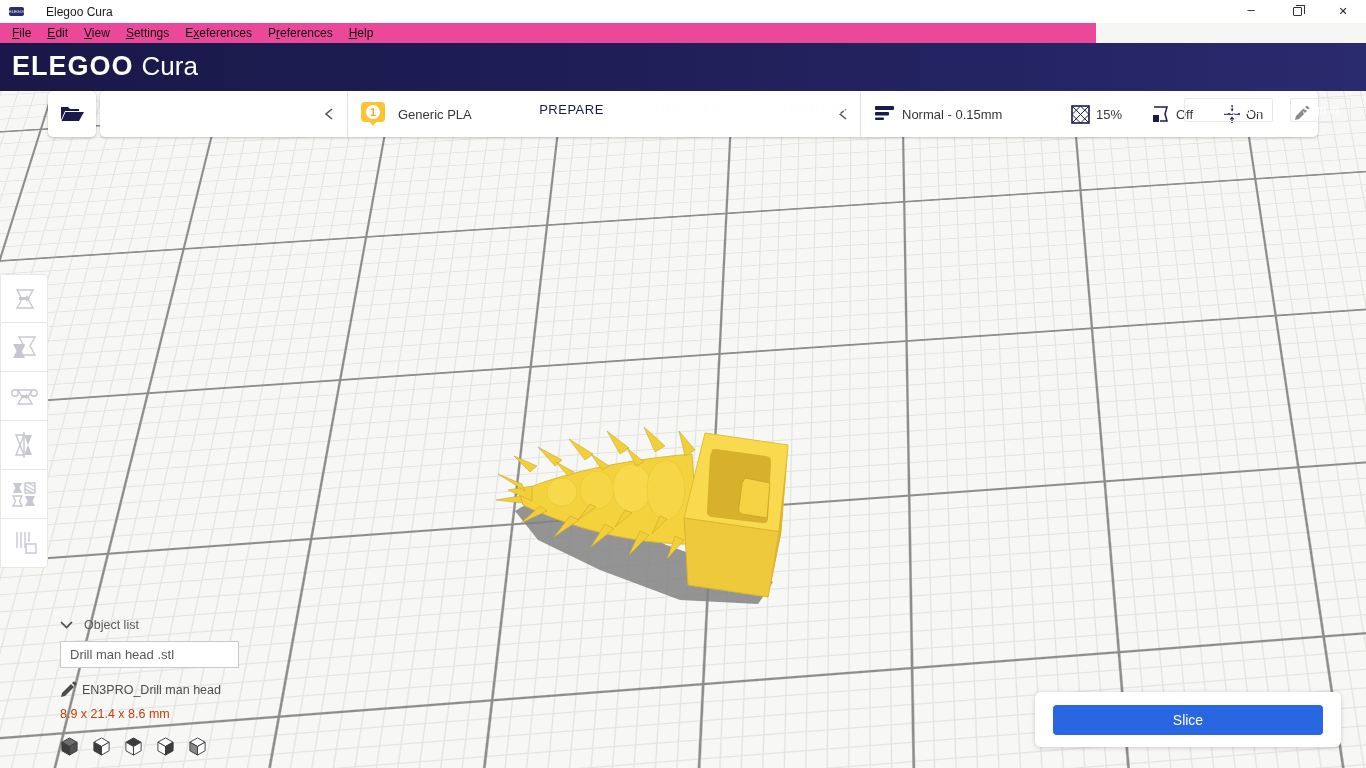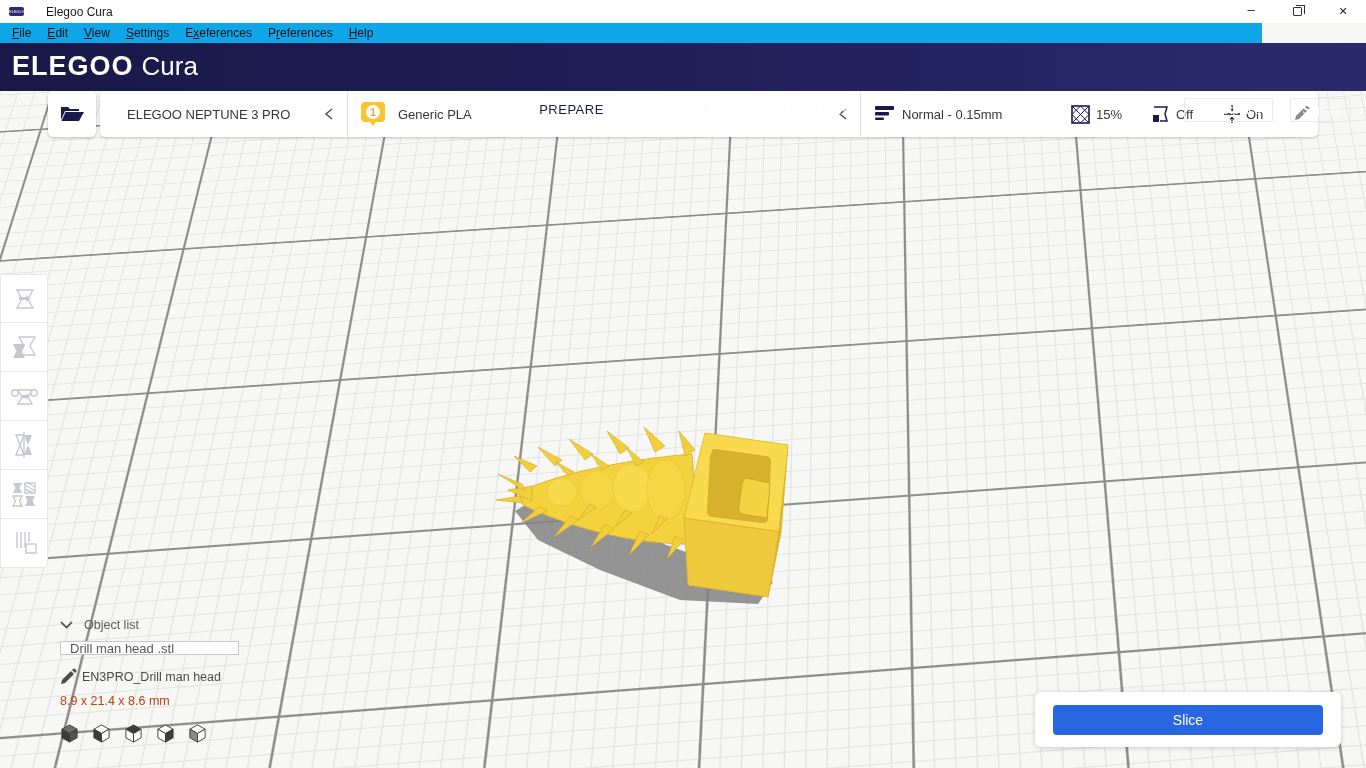--- a/index.html
+++ b/index.html
@@ -11,21 +11,21 @@
   .app-icon { width:15px; height:9px; margin-left:9px; background:#2b2a6e; border-radius:2px; color:#fff; font-size:4px; line-height:9px; text-align:center; letter-spacing:0; overflow:hidden; }
   .title-text { font-size:12px; color:#1b1b1b; margin-left:22px; }
   .win-controls { position:absolute; right:0; top:0; height:23px; display:flex; }
   .win-btn { width:46px; height:23px; display:flex; align-items:center; justify-content:center; font-size:11px; color:#222; cursor:default; }
   .min-glyph { font-size:13px; margin-top:-4px; }
   .restore-box { width:9px; height:9px; border:1px solid #333; border-radius:1px; position:relative; background:#fff; }
   .restore-box::before { content:""; position:absolute; left:2px; top:-3px; width:8px; height:8px; border:1px solid #333; border-left:none; border-bottom:none; border-radius:0 1px 0 0; }
   .close-glyph { font-size:11px; }
 
   
-  .menubar { position:absolute; left:0; top:23px; width:1262px; height:20px; background:#0ea5e9; display:flex; align-items:center; padding-left:4px; z-index:60; }
+  .menubar { position:absolute; left:0; top:23px; width:1096px; height:20px; background:#ec4899; display:flex; align-items:center; padding-left:4px; z-index:60; }
   .menu-item { font-size:12px; color:#111; padding:0 8px; height:20px; line-height:20px; cursor:default; }
   .menu-item .mn { text-decoration:underline; }
 
   
   .header { position:absolute; left:0; top:43px; width:1366px; height:48px; background:linear-gradient(90deg,#191848 0%,#1f1e57 45%,#2a2a6e 100%); z-index:55; }
   .logo { position:absolute; left:12px; top:8px; color:#fff; display:flex; align-items:baseline; }
   .logo-brand { font-size:27px; font-weight:800; letter-spacing:1px; }
   .logo-product { font-size:26px; font-weight:400; margin-left:8px; }
   .stage-tabs { position:absolute; left:521px; top:51px; display:flex; gap:21px; }
   .stage-tab { width:101px; height:30px; display:flex; align-items:center; justify-content:center; font-size:13px; letter-spacing:0.5px; color:#fdfdff; border-radius:2px; cursor:pointer; }
@@ -65,21 +65,21 @@
   .tool-cell:last-child { border-radius:0 0 4px 0; }
   .tool-ic { stroke:#c7c7d2; fill:none; stroke-width:1.4; }
   .tool-ic .fill { fill:#c7c7d2; stroke:none; }
 
   
   .model-svg { position:absolute; left:470px; top:315px; z-index:5; }
 
   
   .objlist { position:absolute; left:60px; top:618px; z-index:30; color:#585858; }
   .objlist-header { display:flex; align-items:center; gap:11px; font-size:12.5px; color:#585858; cursor:pointer;text-align:center; }
-  .obj-input { margin-top:9px; width:179px; height:14px; background:#fff; border:1px solid #c9c9c9; font-size:13px; color:#585858; display:flex; align-items:center; padding-left:9px; }
+  .obj-input { margin-top:9px; width:179px; height:27px; background:#fff; border:1px solid #c9c9c9; font-size:13px; color:#585858; display:flex; align-items:center; padding-left:9px; }
   .jobname-row { margin-top:13px; display:flex; align-items:center; gap:5px; font-size:12.5px; color:#4c4c4c; }
   .dims { margin-top:9px; font-size:12.5px; color:#c2410c; }
   .viewcubes { margin-top:16px; display:flex; gap:13px; }
   .viewcube { cursor:pointer; }
 
   
   .slice-panel { position:absolute; left:1035px; top:692px; width:306px; height:55px; background:#fff; border-radius:6px; box-shadow:0 1px 5px rgba(0,0,0,.18); z-index:30; display:flex; align-items:center; justify-content:center; }
   .slice-btn { width:270px; height:30px; background:#2966e2; border:none; border-radius:4px; color:#fff; font-size:14px; font-family:"Liberation Sans",sans-serif; cursor:pointer; }
 </style>
 </head>
@@ -174,23 +174,20 @@
 
 <div class="open-btn">
   <svg width="26" height="20" viewBox="0 0 26 20">
     <path d="M2,3 L9,3 L11,5 L20,5 L20,7 L6,7 L2,16 Z" fill="#1b1a4e"></path>
     <path d="M6.5,8 L25,8 L20,17 L2.5,17 Z" fill="#1b1a4e"></path>
   </svg>
 </div>
 
 <div class="config-bar">
 
-  <div class="cfg-text" style="left:27px; width:200px; justify-content:flex-start;">
-    <span>ELEGOO NEPTUNE 3 PRO</span>
-  </div>
   <svg class="abs" style="left:224px; top:16px;" width="10" height="14" viewBox="0 0 10 14">
     <polyline points="8,2 2,7 8,12" class="chev"></polyline>
   </svg>
   <div class="cfg-divider" style="left:247px;"></div>
 
   <div>
     <div class="extruder-badge">
       <div class="extruder-num">1</div>
     </div>
     <div class="cfg-text" style="left:298px; width:200px;">

